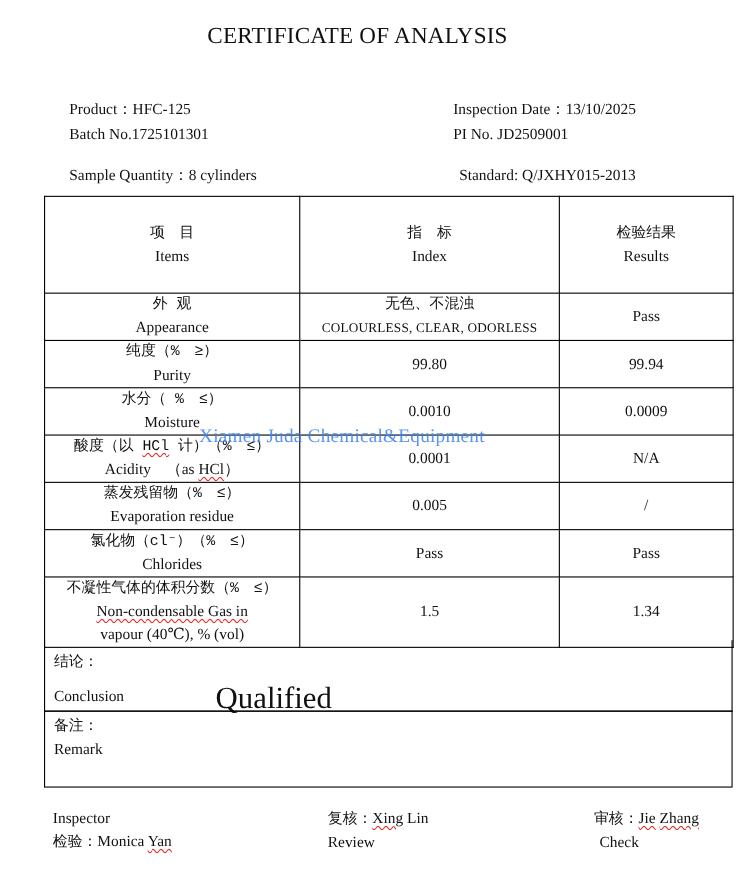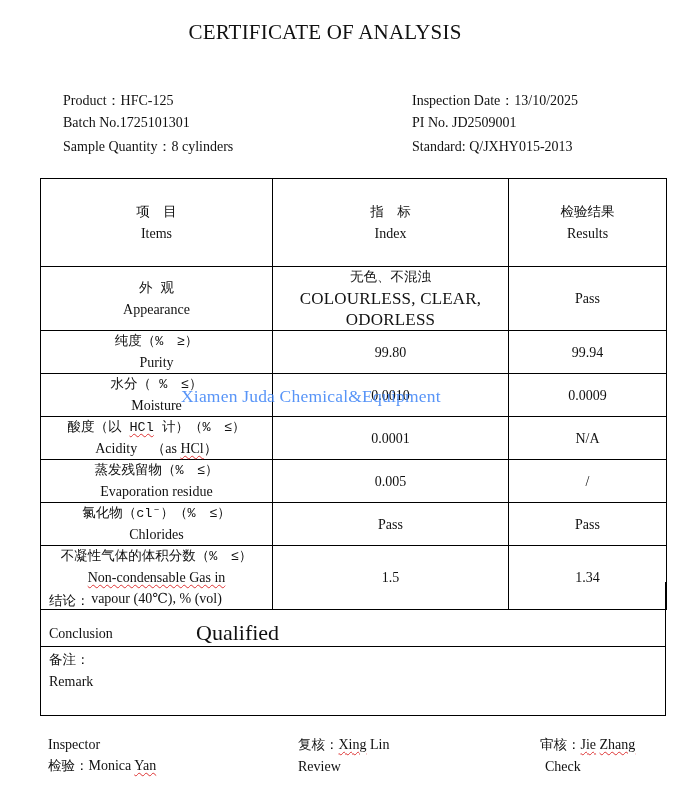--- a/index.html
+++ b/index.html
@@ -4,38 +4,38 @@
 <style>
   html, body { margin: 0; padding: 0; background: #ffffff; }
   body { width: 686px; height: 794px; position: relative; overflow: hidden;
          font-family: "Liberation Serif", "DejaVu Serif", serif; color: #111; }
   .title { position: absolute; top: 20px; left: 0; width: 650px; text-align: center;
            font-weight: normal; font-size: 21px; letter-spacing: 0.2px; }
   .meta { position: absolute; font-size: 14px; line-height: 22px; }
   .meta-left { left: 63px; top: 90px; }
   .meta-right { left: 412px; top: 90px; }
   .meta div { white-space: nowrap; }
-  .meta .row3 { margin-top: 2px; }
+  .meta .row3 { margin-top: 16px; text-align: right; }
 
   table.coa { position: absolute; left: 40px; top: 178px; width: 626px;
               border-collapse: collapse; table-layout: fixed; font-size: 14px; }
   table.coa td { border: 1px solid #000; text-align: center; vertical-align: middle;
                  padding: 0; line-height: 21px; }
   .hdr td { height: 87px; }
   .cn { font-family: Liberation Mono, monospace; font-size: 13.5px; }
-  .idx-en { font-size: 17px; letter-spacing: 0.2px; }
+  .idx-en { font-size: 12px; letter-spacing: 0.2px; }
   .squig { text-decoration: underline wavy #d33; text-decoration-thickness: 1px; text-underline-offset: 2px; }
 
   .concl { position: absolute; left: 40px; top: 582px; width: 624px; height: 64px;
            border: 1px solid #000; border-top: none; }
   .remark { position: absolute; left: 40px; top: 646px; width: 624px; height: 68px;
             border: 1px solid #000; border-top: 1px solid #000; }
   .lbl-cn { position: absolute; left: 8px; font-family: Liberation Mono, monospace; font-size: 13.5px; }
   .lbl-en { position: absolute; left: 8px; font-size: 14px; }
-  .qualified { position: absolute; left: 155px; top: 38px; font-size: 22px; }
+  .qualified { position: absolute; left: 155px; top: 38px; font-size: 28px; }
 
   .watermark { position: absolute; left: 181px; top: 386px; font-family: Liberation Serif, serif;
                font-size: 17.5px; color: #3b82f6; opacity: 0.85; white-space: nowrap; letter-spacing: 0.2px; }
 
   .sig { position: absolute; top: 734px; font-size: 14px; line-height: 21px; }
   .sig .cn { font-size: 13.5px; }
 </style>
 </head>
 <body>
 

